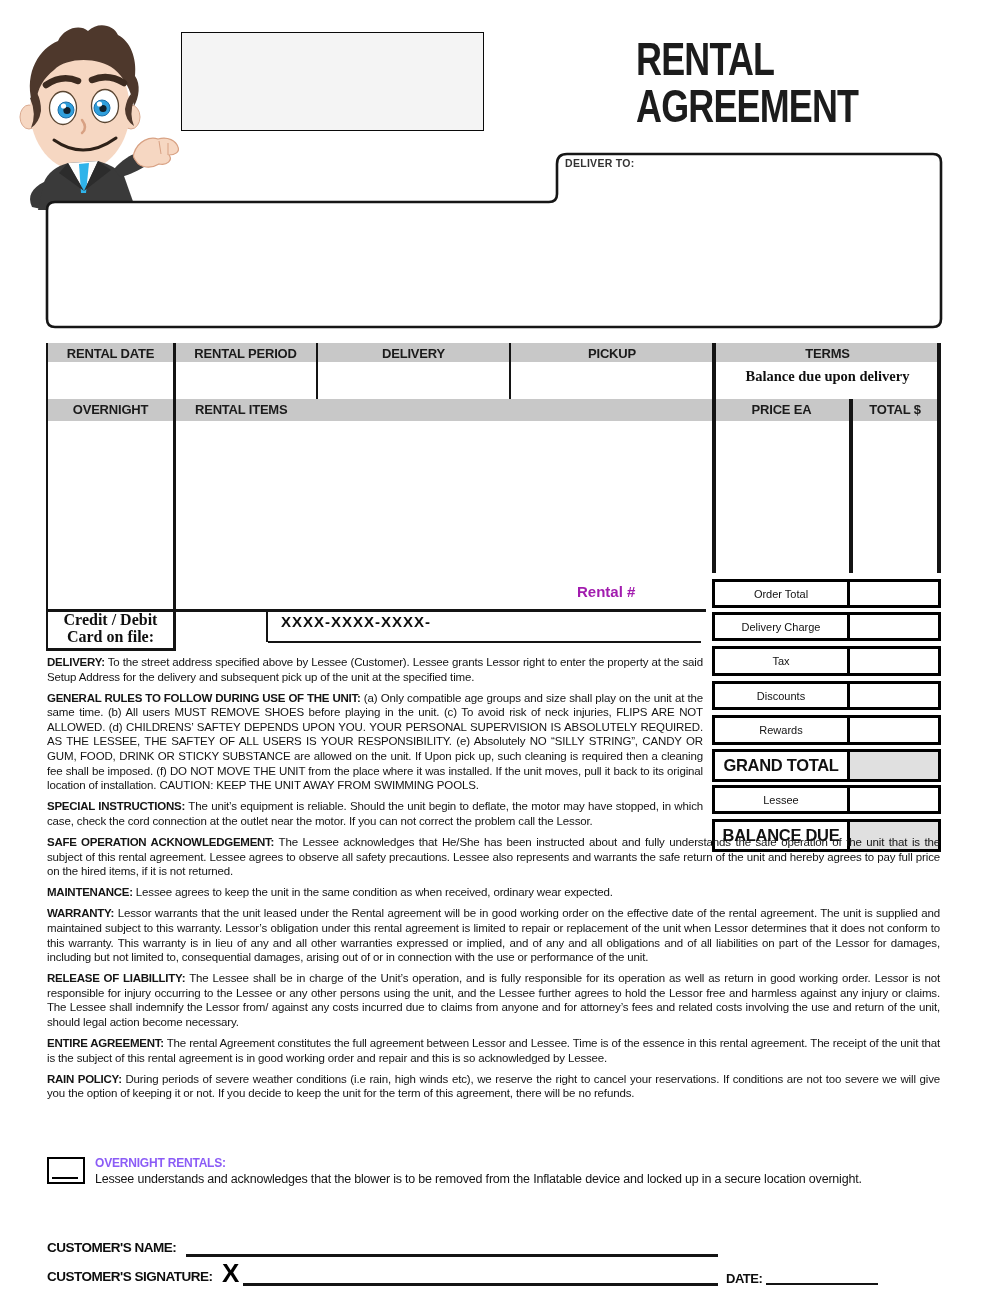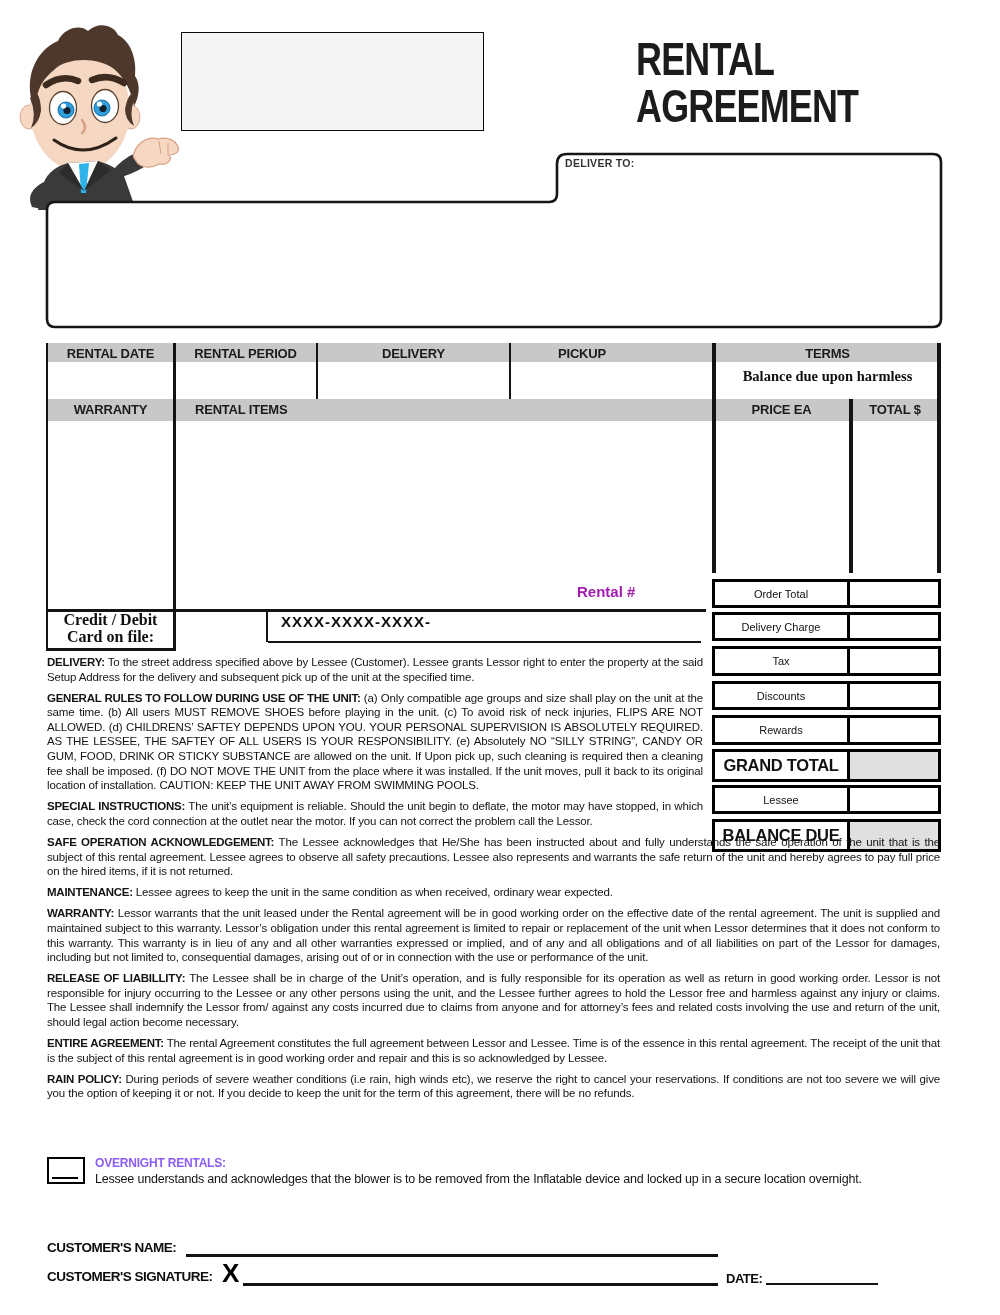--- a/index.html
+++ b/index.html
@@ -103,25 +103,25 @@
   <div id="deliver-label">DELIVER TO:</div>
   <div class="field" style="left:560px;top:173px;width:375px;height:148px"></div>
   <div class="field" style="left:50px;top:206px;width:500px;height:115px"></div>
 
   <div class="bar" style="left:47px;top:343px;width:894px;height:19px"></div>
   <div class="bar" style="left:47px;top:399px;width:894px;height:22px"></div>
 
   <div class="th" style="left:47px;top:346px;width:127px">RENTAL DATE</div>
   <div class="th" style="left:174px;top:346px;width:143px">RENTAL PERIOD</div>
   <div class="th" style="left:317px;top:346px;width:193px">DELIVERY</div>
-  <div class="th" style="left:480px;top:346px;width:204px">PICKUP</div>
+  <div class="th" style="left:510px;top:346px;width:204px">PICKUP</div>
   <div class="th" style="left:714px;top:346px;width:227px">TERMS</div>
-  <div id="terms-note">Balance due upon harmless</div>
-
-  <div class="th" style="left:47px;top:402px;width:127px">WARRANTY</div>
+  <div id="terms-note">Balance due upon delivery</div>
+
+  <div class="th" style="left:47px;top:402px;width:127px">OVERNIGHT</div>
   <div class="th" style="left:195px;top:402px;text-align:left">RENTAL ITEMS</div>
   <div class="th" style="left:714px;top:402px;width:135px">PRICE EA</div>
   <div class="th" style="left:851px;top:402px;width:88px">TOTAL $</div>
 
   <div class="line" style="left:46px;top:343px;width:2px;height:308px"></div>
   <div class="line" style="left:173px;top:343px;width:2.5px;height:308px"></div>
   <div class="line" style="left:316px;top:343px;width:2px;height:56px"></div>
   <div class="line" style="left:509px;top:343px;width:2px;height:56px"></div>
   <div class="line" style="left:712px;top:343px;width:4px;height:230px"></div>
   <div class="line" style="left:849px;top:399px;width:4px;height:174px"></div>

